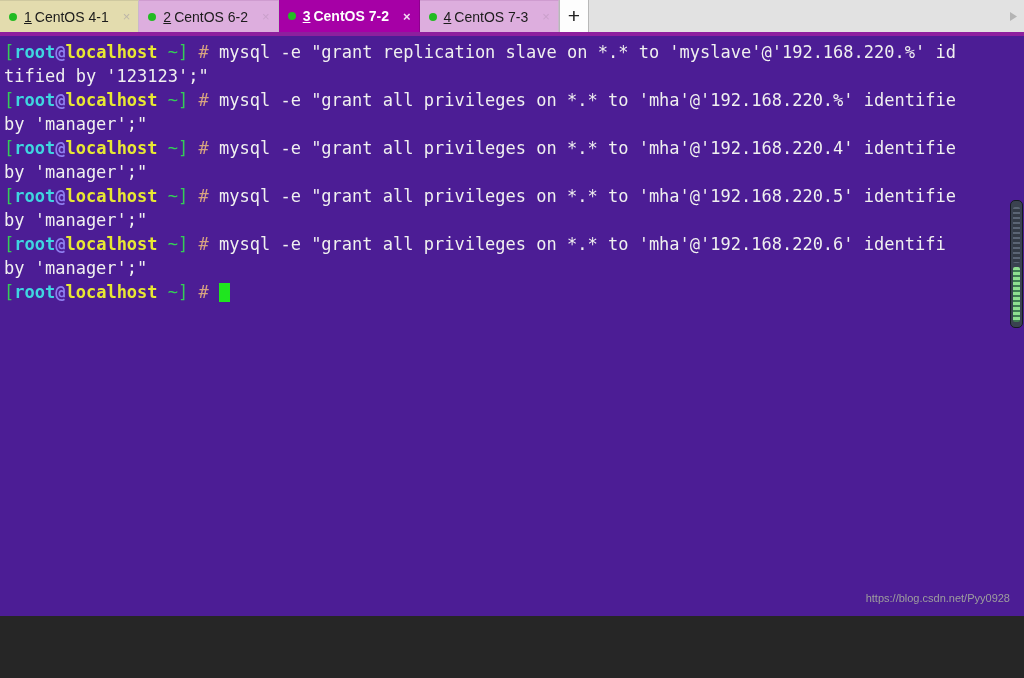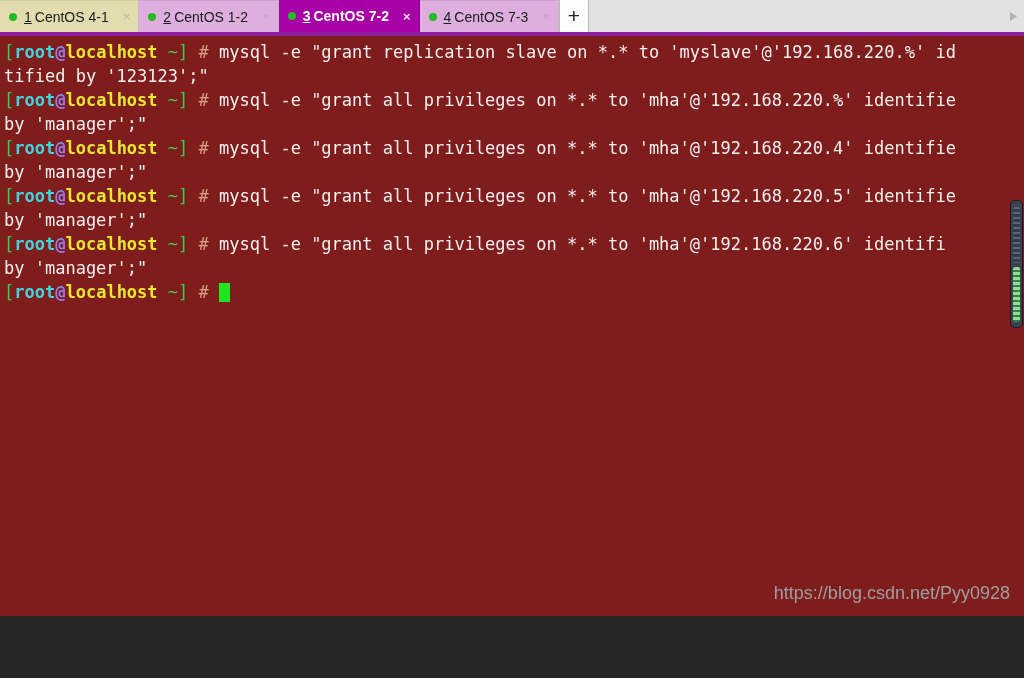--- a/index.html
+++ b/index.html
@@ -87,21 +87,21 @@
     align-items: center;
     justify-content: center;
     flex: 0 0 auto;
     background: #e2e2e2;
   }
   .accent-strip { height: 4px; background: #8e1f9e; }
 
   
   .terminal {
     position: relative;
-    background: #7f1d1d;
+    background: #4c1d95;
     height: 580px;
     padding: 4px 0 0 4px;
     box-sizing: border-box;
     overflow: hidden;
   }
   .screen {
     font-family: "DejaVu Sans Mono", monospace;
     font-size: 17px;
     line-height: 24px;
     color: #e8e8e8;
@@ -166,40 +166,40 @@
         #3f7a52 3px, #3f7a52 5px);
     border-radius: 2px;
   }
 
   
   .watermark {
     position: absolute;
     right: 14px;
     bottom: 12px;
     font-family: "Liberation Sans", sans-serif;
-    font-size: 18px;
+    font-size: 11px;
     color: #9e9e9e;
     user-select: none;
   }
 </style>
 </head>
 <body>
 
 <div class="tabbar">
   <div id="tabs-container" style="display:flex;">
       <div class="tab khaki">
         <span class="dot"></span>
         <span class="num">1</span>
         <span class="title">CentOS 4-1</span>
         <span class="close">×</span>
       </div>
       <div class="tab orchid">
         <span class="dot"></span>
         <span class="num">2</span>
-        <span class="title">CentOS 1-2</span>
+        <span class="title">CentOS 6-2</span>
         <span class="close">×</span>
       </div>
       <div class="tab active">
         <span class="dot"></span>
         <span class="num">3</span>
         <span class="title">CentOS 7-2</span>
         <span class="close">×</span>
       </div>
       <div class="tab orchid">
         <span class="dot"></span>

